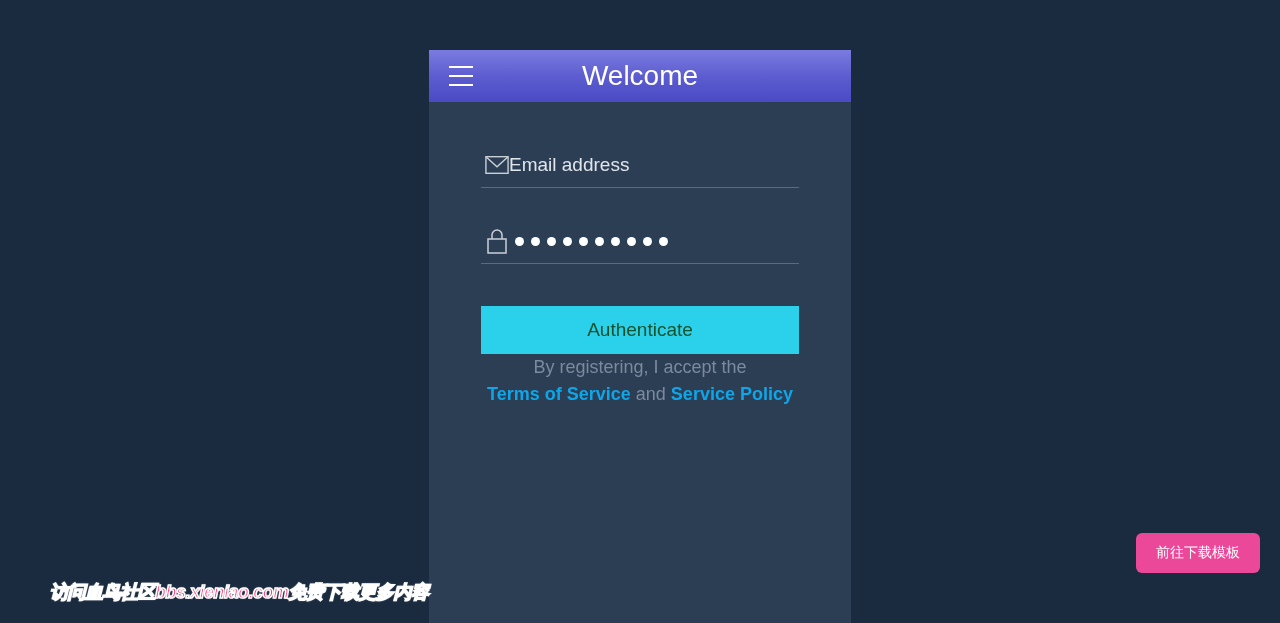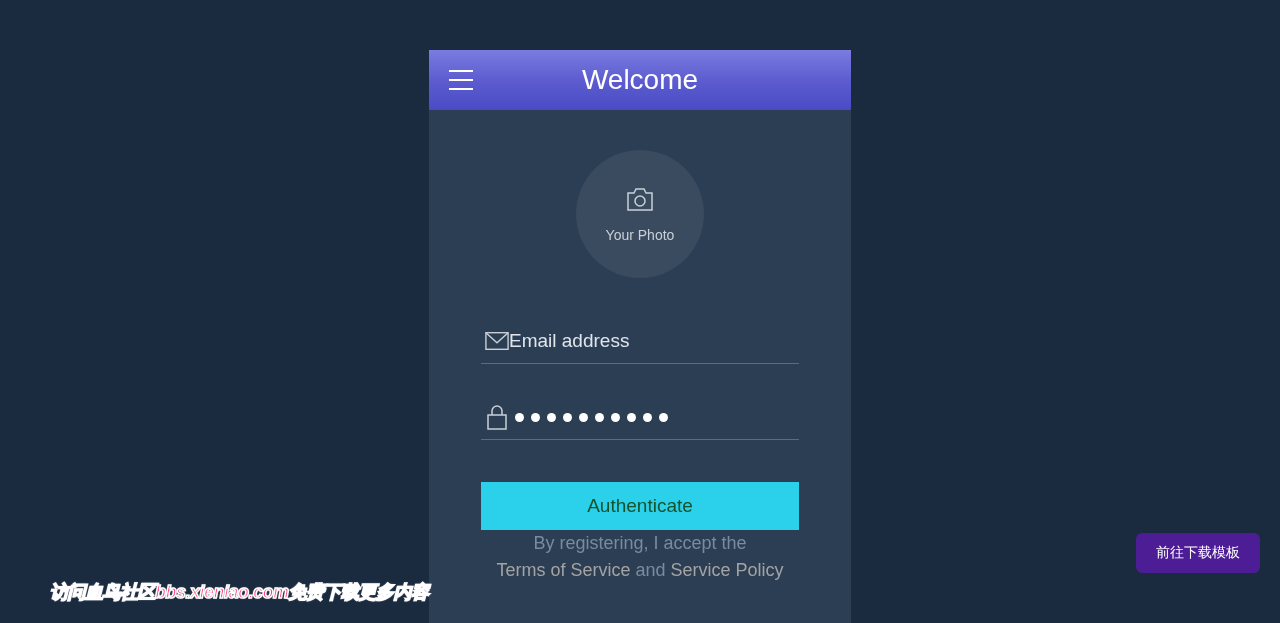--- a/index.html
+++ b/index.html
@@ -21,21 +21,21 @@
       position: absolute;
       left: 429px;
       top: 50px;
       width: 422px;
       height: 573px;
       background: #2c3e53;
       overflow: hidden;
     }
 
     .header {
-      height: 60px;
+      height: 52px;
       background: linear-gradient(to bottom, #7b7be0 0%, #5d5dd0 50%, #4a4ac5 100%);
       display: flex;
       align-items: center;
       padding: 3px 20px;
       position: relative;
     }
 
     .menu-icon {
       width: 24px;
       height: 20px;
@@ -158,29 +158,29 @@
 
     .terms {
       text-align: center;
       color: #7a8a9f;
       font-size: 18px;
       line-height: 1.5;
       padding: 0 30px;
     }
 
     .terms .link {
-      font-weight: 400;
-      color: #a3a3a3;
+      font-weight: 700;
+      color: #0ea5e9;
     }
 
     .download-btn {
       position: absolute;
       right: 20px;
       bottom: 50px;
-      background: #4c1d95;
+      background: #ec4899;
       color: #fff;
       border: none;
       border-radius: 6px;
       padding: 11px 20px;
       font-size: 14px;
       cursor: pointer;
       font-family: inherit;
     }
 
     .watermark {
@@ -203,31 +203,20 @@
 <div class="card">
   <div class="header">
     <div class="menu-icon">
       <span></span>
       <span></span>
       <span></span>
     </div>
     <div class="header-title">Welcome</div>
   </div>
 
-  <div class="avatar-section">
-    <div class="avatar-circle">
-      <div class="camera-icon">
-        <svg viewBox="0 0 32 28" fill="none" stroke="#c9d0d8" stroke-width="1.5">
-          <path d="M4 8 L4 25 L28 25 L28 8 L22 8 L20 4 L12 4 L10 8 Z"></path>
-          <circle cx="16" cy="16" r="5"></circle>
-        </svg>
-      </div>
-      <div class="avatar-label">Your Photo</div>
-    </div>
-  </div>
 
   <div class="form">
     <div class="field">
       <div class="field-icon">
         <svg width="26" height="20" viewBox="0 0 26 20" fill="none" stroke-width="1.5">
           <rect x="1" y="1" width="24" height="18"></rect>
           <path d="M1 1 L13 12 L25 1"></path>
         </svg>
       </div>
       <input type="text" placeholder="Email address" style="">

